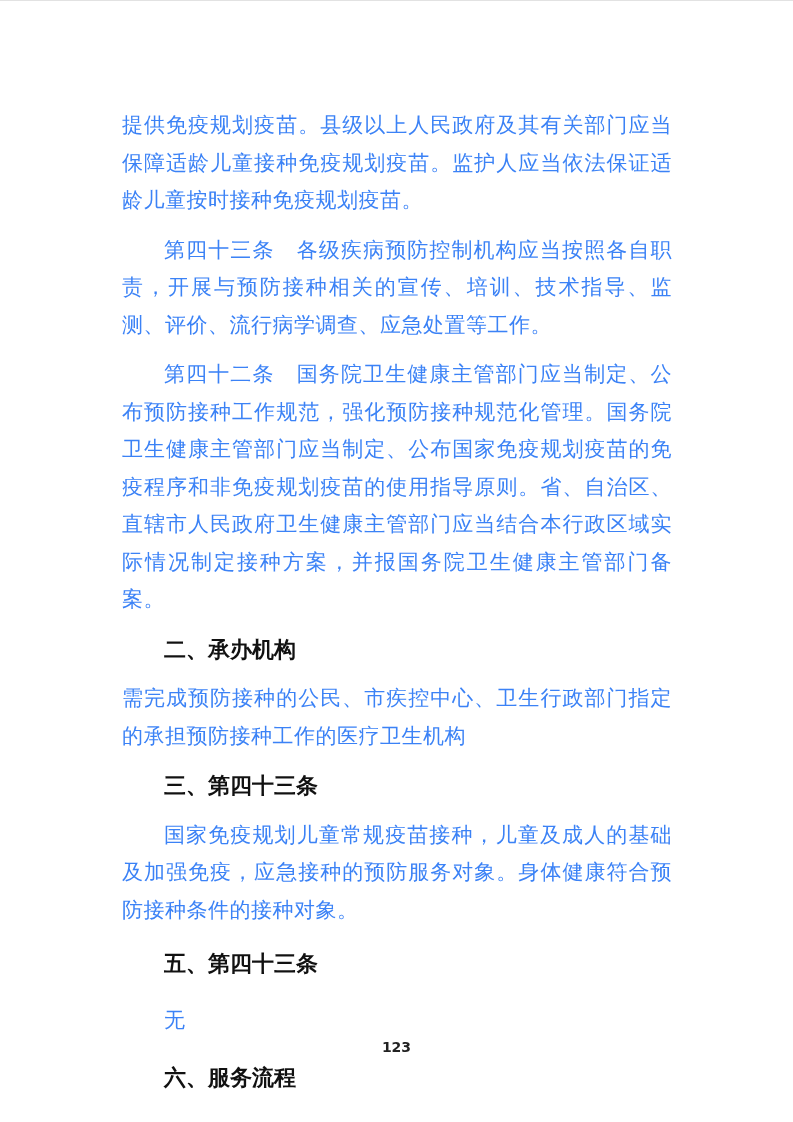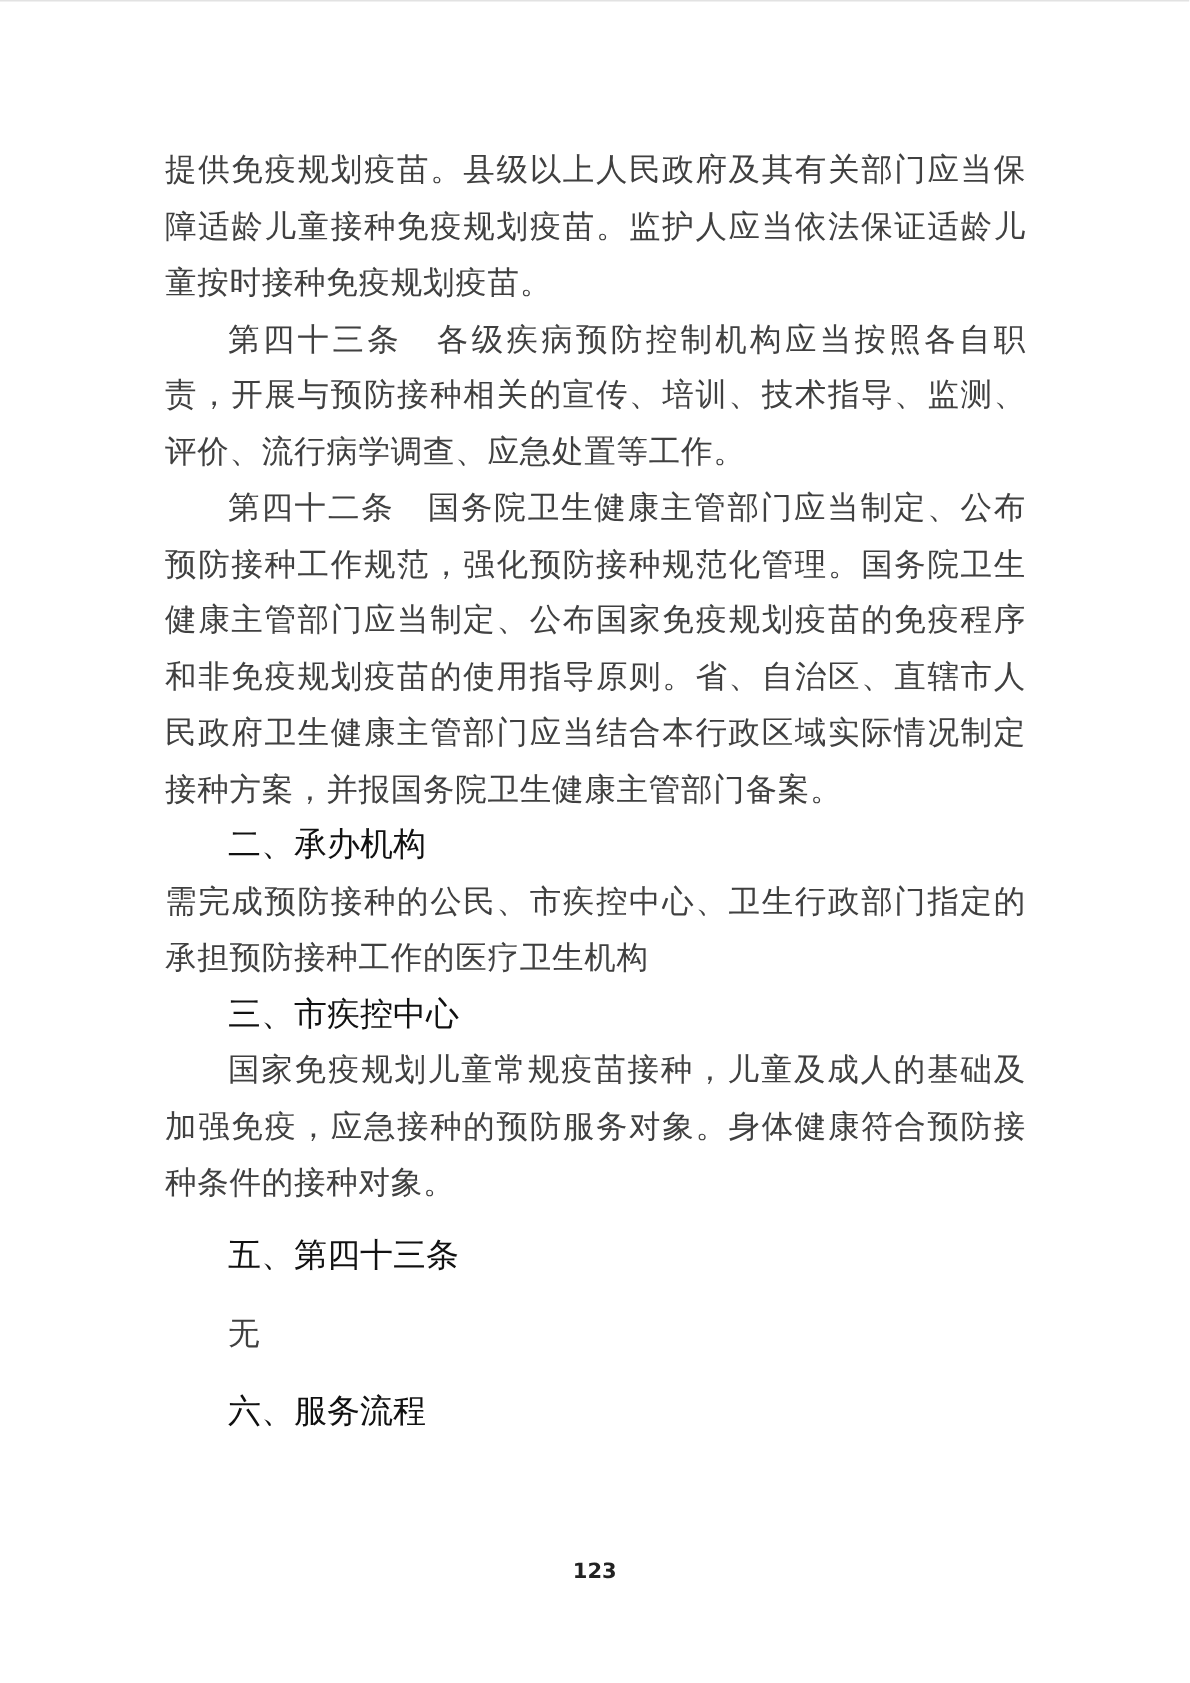--- a/index.html
+++ b/index.html
@@ -18,39 +18,39 @@
     font-family: "DejaVu Serif", serif;
     color: #1c1c1c;
   }
   .content {
     position: absolute;
     top: 94px;
     left: 110px;
     width: 574px;
   }
   .para {
-    margin: 0;
+    margin: 12px;
     font-size: 21px;
     line-height: 37.5px;
     letter-spacing: 0.5px;
     text-align: justify;
     text-align-last: left;
-    color: #404040;
+    color: #3b82f6;
     font-family: "DejaVu Serif", serif;
     font-weight: 400;
   }
   .indent {
     text-indent: 42px;
   }
   .heading {
-    margin: 0;
+    margin: 12px;
     padding-left: 42px;
     font-size: 22px;
     line-height: 37.5px;
-    font-weight: 400;
+    font-weight: 700;
     color: #111111;
     font-family: "DejaVu Sans", sans-serif;
     text-align: left;
   }
   .loose {
     line-height: 45px;
     margin-top: 7px;
   }
   .footer {
     position: absolute;
@@ -75,21 +75,21 @@
     <p class="para">提供免疫规划疫苗。县级以上人民政府及其有关部门应当保障适龄儿童接种免疫规划疫苗。监护人应当依法保证适龄儿童按时接种免疫规划疫苗。</p>
 
     <p class="para indent">第四十三条　各级疾病预防控制机构应当按照各自职责，开展与预防接种相关的宣传、培训、技术指导、监测、评价、流行病学调查、应急处置等工作。</p>
 
     <p class="para indent">第四十二条　国务院卫生健康主管部门应当制定、公布预防接种工作规范，强化预防接种规范化管理。国务院卫生健康主管部门应当制定、公布国家免疫规划疫苗的免疫程序和非免疫规划疫苗的使用指导原则。省、自治区、直辖市人民政府卫生健康主管部门应当结合本行政区域实际情况制定接种方案，并报国务院卫生健康主管部门备案。</p>
 
     <h3 class="heading">二、承办机构</h3>
 
     <p class="para">需完成预防接种的公民、市疾控中心、卫生行政部门指定的承担预防接种工作的医疗卫生机构</p>
 
-    <h3 class="heading">三、市疾控中心</h3>
+    <h3 class="heading">三、第四十三条</h3>
 
 
 
     <p class="para indent">国家免疫规划儿童常规疫苗接种，儿童及成人的基础及加强免疫，应急接种的预防服务对象。身体健康符合预防接种条件的接种对象。</p>
 
     <h3 class="heading loose">五、第四十三条</h3>
 
     <p class="para indent loose">无</p>
 
     <h3 class="heading loose">六、服务流程</h3>

